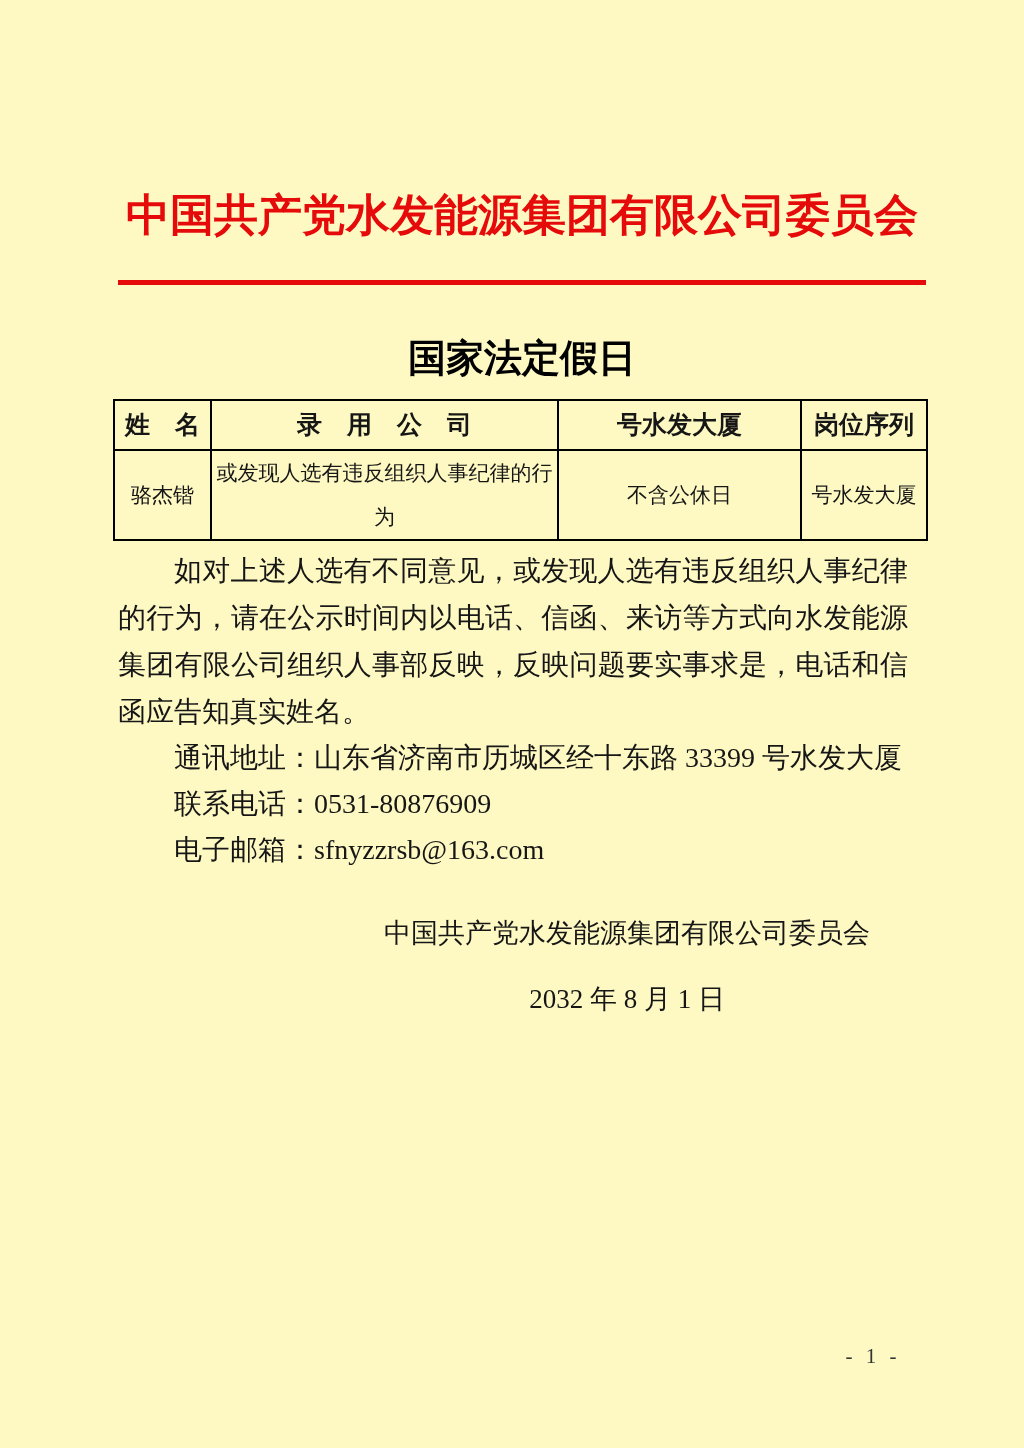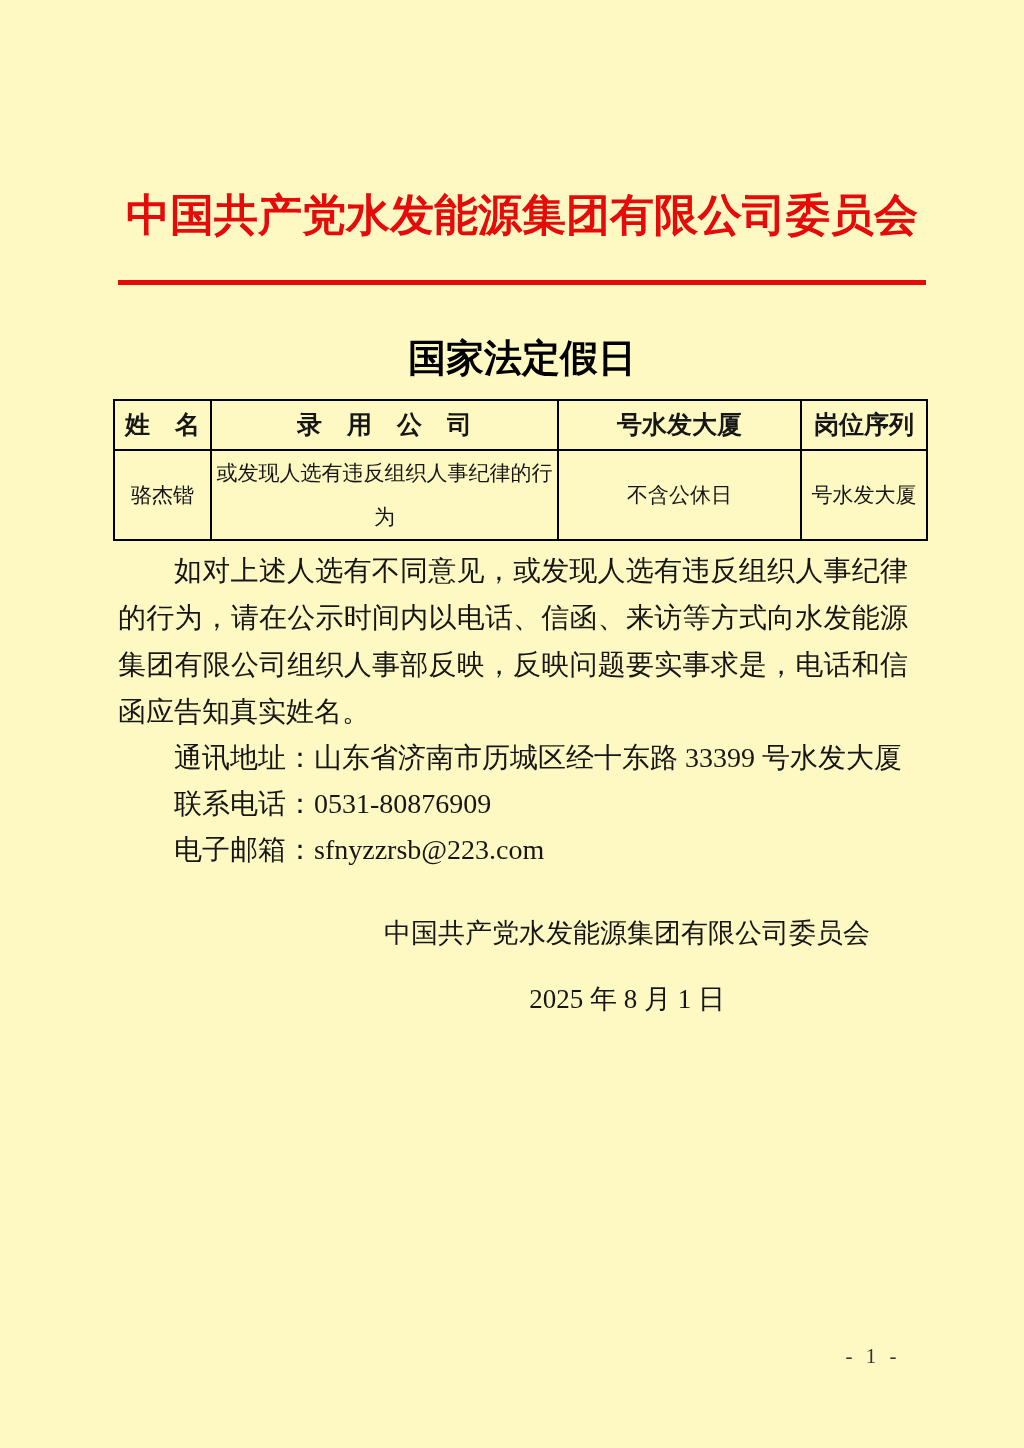--- a/index.html
+++ b/index.html
@@ -153,23 +153,23 @@
       </tbody>
     </table>
 
     <p class="body-par par-objection">如对上述人选有不同意见，或发现人选有违反组织人事纪律的行为，请在公示时间内以电话、信函、来访等方式向水发能源集团有限公司组织人事部反映，反映问题要实事求是，电话和信函应告知真实姓名。</p>
 
 
     <p class="contact-line">通讯地址：山东省济南市历城区经十东路 33399 号水发大厦</p>
 
     <p class="contact-line">联系电话：0531-80876909</p>
 
-    <p class="contact-line">电子邮箱：sfnyzzrsb@223.com</p>
+    <p class="contact-line">电子邮箱：sfnyzzrsb@163.com</p>
 
     <div class="signature-block">
       <div class="signature-org">中国共产党水发能源集团有限公司委员会</div>
-      <div class="signature-date">2025 年 8 月 1 日</div>
+      <div class="signature-date">2032 年 8 月 1 日</div>
     </div>
 
   </div>
 
   <div class="page-number">- 1 -</div>
 </div>
 
 </body></html>

